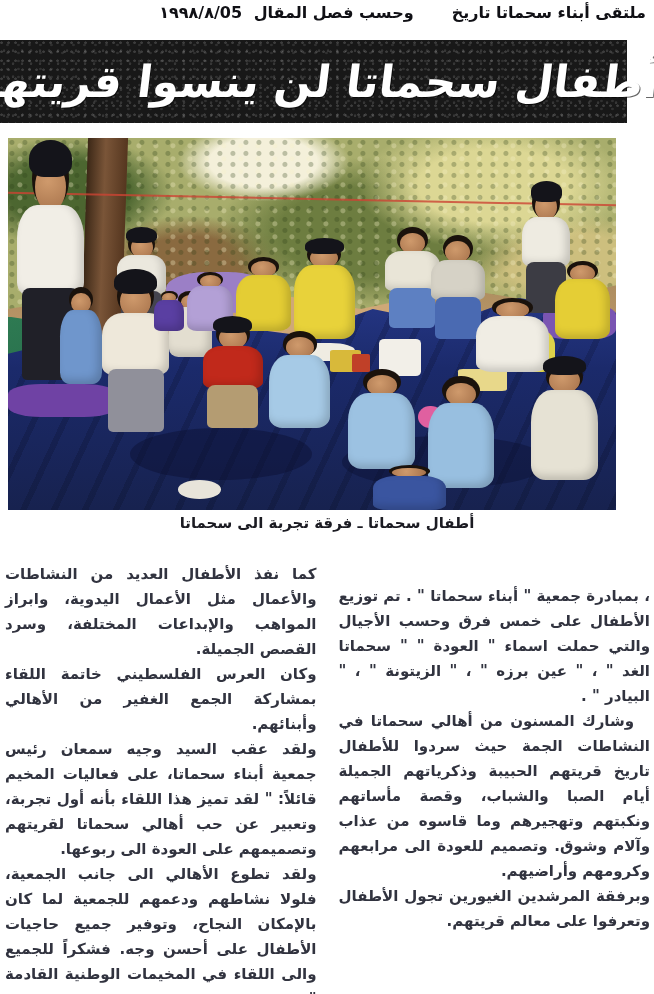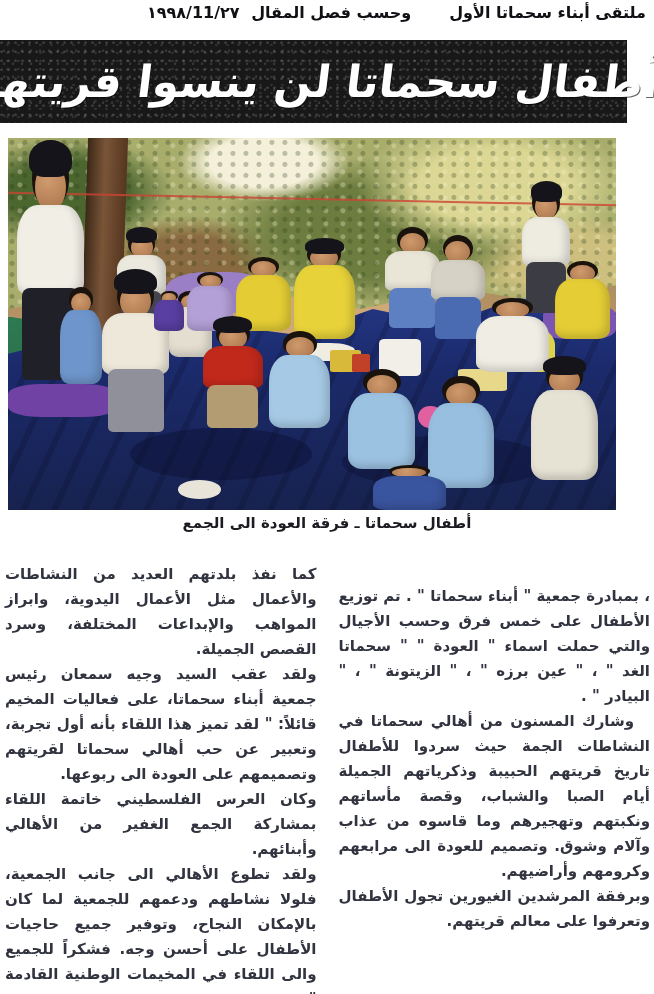--- a/index.html
+++ b/index.html
@@ -87,24 +87,24 @@
   .col p{margin:0;text-align:justify;direction:rtl;}
   .col-right{margin-top:22px;}
   .col-right p:nth-child(2){text-indent:16px;}
 </style>
 </head>
 <body>
 
 <div class="page">
 
   <header class="masthead">
-    <span class="mast-right">ملتقى أبناء سحماتا الأول</span>
+    <span class="mast-right">ملتقى أبناء سحماتا تاريخ</span>
     <span class="mast-left">
       <span>وحسب فصل المقال</span>
-      <span class="mast-date">١٩٩٨/11/٢٧</span>
+      <span class="mast-date">١٩٩٨/٨/05</span>
     </span>
   </header>
 
   <div class="headline-band">
     <h1>أطفال سحماتا لن ينسوا قريتهم</h1>
   </div>
 
   <figure class="photo">
     <div class="dirt"></div>
     <div class="foliage"></div>
@@ -237,29 +237,29 @@
           <div class="fig-torso" style="background: rgb(230, 226, 212);"></div>
         </div>
         <div class="fig" style="left: 60%; top: 88%; width: 12%; height: 12%;">
           <div class="fig-hair" style="background: rgb(26, 18, 12);"></div>
           <div class="fig-face"></div>
           <div class="fig-torso" style="background: rgb(58, 85, 160);"></div>
         </div>
       </div>
   </figure>
 
-  <div class="caption">أطفال سحماتا ـ فرقة العودة الى الجمع</div>
+  <div class="caption">أطفال سحماتا ـ فرقة تجربة الى سحماتا</div>
 
   <main class="columns">
     <section class="col col-right">
         <p>، بمبادرة جمعية " أبناء سحماتا " . تم توزيع الأطفال على خمس فرق وحسب الأجيال والتي حملت اسماء " العودة " " سحماتا الغد " ، " عين برزه " ، " الزيتونة " ، " البيادر " .</p>
         <p>وشارك المسنون من أهالي سحماتا في النشاطات الجمة حيث سردوا للأطفال تاريخ قريتهم الحبيبة وذكرياتهم الجميلة أيام الصبا والشباب، وقصة مأساتهم ونكبتهم وتهجيرهم وما قاسوه من عذاب وآلام وشوق. وتصميم للعودة الى مرابعهم وكرومهم وأراضيهم.</p>
         <p>وبرفقة المرشدين الغيورين تجول الأطفال وتعرفوا على معالم قريتهم.</p>
       </section>
     <section class="col col-left">
-        <p>كما نفذ بلدتهم العديد من النشاطات والأعمال مثل الأعمال اليدوية، وابراز المواهب والإبداعات المختلفة، وسرد القصص الجميلة.</p>
+        <p>كما نفذ الأطفال العديد من النشاطات والأعمال مثل الأعمال اليدوية، وابراز المواهب والإبداعات المختلفة، وسرد القصص الجميلة.</p>
+        <p>وكان العرس الفلسطيني خاتمة اللقاء بمشاركة الجمع الغفير من الأهالي وأبنائهم.</p>
         <p>ولقد عقب السيد وجيه سمعان رئيس جمعية أبناء سحماتا، على فعاليات المخيم قائلاً: " لقد تميز هذا اللقاء بأنه أول تجربة، وتعبير عن حب أهالي سحماتا لقريتهم وتصميمهم على العودة الى ربوعها.</p>
-        <p>وكان العرس الفلسطيني خاتمة اللقاء بمشاركة الجمع الغفير من الأهالي وأبنائهم.</p>
         <p>ولقد تطوع الأهالي الى جانب الجمعية، فلولا نشاطهم ودعمهم للجمعية لما كان بالإمكان النجاح، وتوفير جميع حاجيات الأطفال على أحسن وجه. فشكراً للجميع والى اللقاء في المخيمات الوطنية القادمة " .</p>
       </section>
   </main>
 
 </div>
 
 </body></html>

